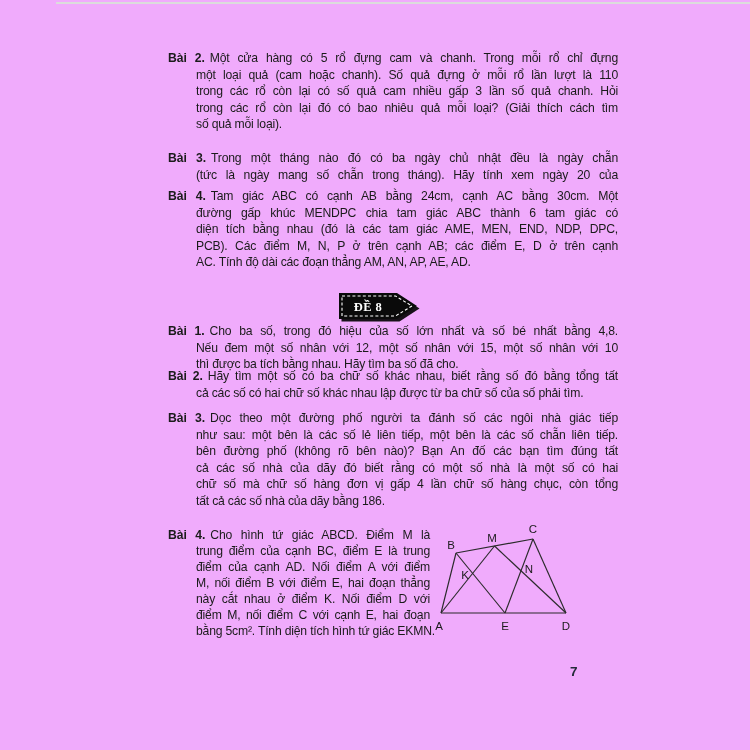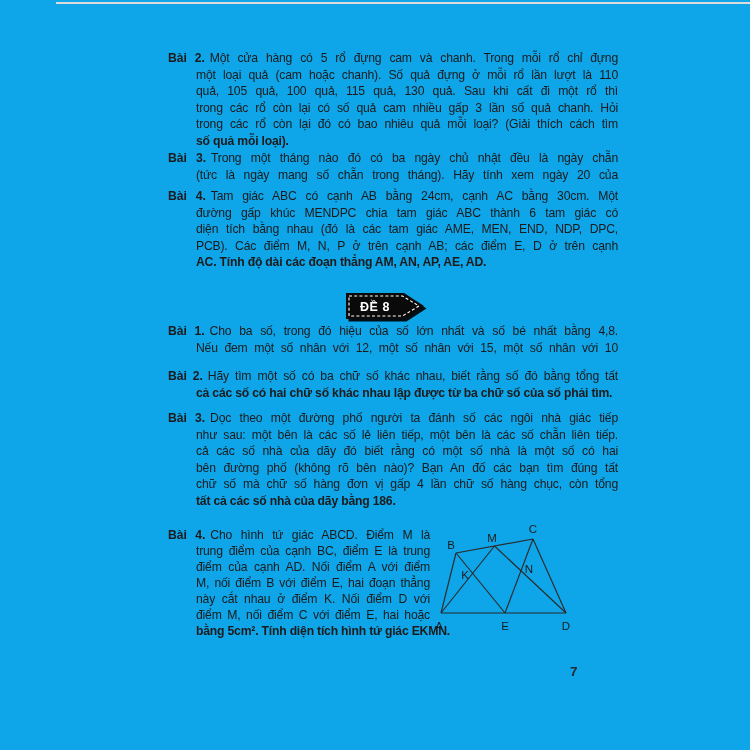--- a/index.html
+++ b/index.html
@@ -1,48 +1,47 @@
 <!DOCTYPE html>
 <html><head>
 <meta charset="utf-8">
 <style>
   html,body{margin:0;padding:0;background:#fff;}
   .sheet{
-    position:relative;width:750px;height:750px;background:#0ea5e9;overflow:hidden;
+    position:relative;width:750px;height:750px;background:#f0abfc;overflow:hidden;
     font-family:"Liberation Sans","DejaVu Sans",sans-serif;color:#1b1b1b;
   }
   .page-edge{position:absolute;top:2px;left:56px;width:694px;height:2px;background:#dcdcdc;}
   .problem{position:absolute;left:168px;width:450px;}
   .tline{
     font-size:12.2px;line-height:16.5px;letter-spacing:-0.2px;
     text-align:justify;text-align-last:justify;color:#1b1b1b;
     padding-left:28px;
   }
   .tline.first{padding-left:0;text-indent:0;}
-  .tline.last{text-align-last:left;font-weight:bold;}
+  .tline.last{text-align-last:left;}
   .tline.narrow{width:262px;box-sizing:border-box;}
   .p7 .tline{line-height:16px;}
   .plabel{font-weight:bold;margin-right:5px;letter-spacing:-0.1px;}
-  .badge{position:absolute;left:346px;top:293px;width:84px;height:31px;}
+  .badge{position:absolute;left:339px;top:293px;width:84px;height:31px;font-family:Liberation Serif, serif;}
   .figure{position:absolute;left:428px;top:516px;width:152px;height:120px;}
   .figure text{font-size:11.5px;fill:#1b1b1b;}
   .pagenum{position:absolute;left:570px;top:664px;font-size:13.5px;color:#232a38;font-weight:bold;}
 </style>
 </head>
 <body>
 
 <div class="sheet">
 
   <div class="page-edge"></div>
 
   <div class="problem" style="top:50px">
     <div class="tline first"><b class="plabel">Bài 2.</b><span>Một cửa hàng có 5 rổ đựng cam và chanh. Trong mỗi rổ chỉ đựng</span></div>
     <div>
         <div class="tline">một loại quả (cam hoặc chanh). Số quả đựng ở mỗi rổ lần lượt là 110</div>
-        <div class="tline">quả, 105 quả, 100 quả, 115 quả, 130 quả. Sau khi cất đi một rổ thì</div>
         <div class="tline">trong các rổ còn lại có số quả cam nhiều gấp 3 lần số quả chanh. Hỏi</div>
         <div class="tline">trong các rổ còn lại đó có bao nhiêu quả mỗi loại? (Giải thích cách tìm</div>
         <div class="tline last">số quả mỗi loại).</div>
       </div>
   </div>
 
   <div class="problem" style="top:150px">
     <div class="tline first"><b class="plabel">Bài 3.</b><span>Trong một tháng nào đó có ba ngày chủ nhật đều là ngày chẵn</span></div>
     <div>
         <div class="tline">(tức là ngày mang số chẵn trong tháng). Hãy tính xem ngày 20 của</div>
@@ -65,49 +64,50 @@
       <polygon points="0,0 58,0 78,13 58,26 0,26" fill="#0a0a0a"></polygon>
       <polygon points="3,3 56.5,3 73,13 56.5,23 3,23" fill="none" stroke="#ffffff" stroke-width="1.1" stroke-dasharray="3,2.2"></polygon>
       <text x="29" y="18" text-anchor="middle" font-size="12.5" font-weight="bold" fill="#ffffff" letter-spacing="0.5">ĐỀ 8</text>
     </svg>
   </div>
 
   <div class="problem" style="top:323px">
     <div class="tline first"><b class="plabel">Bài 1.</b><span>Cho ba số, trong đó hiệu của số lớn nhất và số bé nhất bằng 4,8.</span></div>
     <div>
         <div class="tline">Nếu đem một số nhân với 12, một số nhân với 15, một số nhân với 10</div>
+        <div class="tline last">thì được ba tích bằng nhau. Hãy tìm ba số đã cho.</div>
       </div>
   </div>
 
   <div class="problem" style="top:368px">
     <div class="tline first"><b class="plabel">Bài 2.</b><span>Hãy tìm một số có ba chữ số khác nhau, biết rằng số đó bằng tổng tất</span></div>
     <div>
         <div class="tline last">cả các số có hai chữ số khác nhau lập được từ ba chữ số của số phải tìm.</div>
       </div>
   </div>
 
   <div class="problem" style="top:410px">
     <div class="tline first"><b class="plabel">Bài 3.</b><span>Dọc theo một đường phố người ta đánh số các ngôi nhà giác tiếp</span></div>
     <div>
         <div class="tline">như sau: một bên là các số lẻ liên tiếp, một bên là các số chẵn liên tiếp.</div>
+        <div class="tline">bên đường phố (không rõ bên nào)? Bạn An đố các bạn tìm đúng tất</div>
         <div class="tline">cả các số nhà của dãy đó biết rằng có một số nhà là một số có hai</div>
-        <div class="tline">bên đường phố (không rõ bên nào)? Bạn An đố các bạn tìm đúng tất</div>
         <div class="tline">chữ số mà chữ số hàng đơn vị gấp 4 lần chữ số hàng chục, còn tổng</div>
         <div class="tline last">tất cả các số nhà của dãy bằng 186.</div>
       </div>
   </div>
 
   <div class="problem p7" style="top:527px">
     <div class="tline first narrow"><b class="plabel">Bài 4.</b><span>Cho hình tứ giác ABCD. Điểm M là</span></div>
     <div>
         <div class="tline narrow">trung điểm của cạnh BC, điểm E là trung</div>
         <div class="tline narrow">điểm của cạnh AD. Nối điểm A với điểm</div>
         <div class="tline narrow">M, nối điểm B với điểm E, hai đoạn thẳng</div>
         <div class="tline narrow">này cắt nhau ở điểm K. Nối điểm D với</div>
-        <div class="tline narrow">điểm M, nối điểm C với điểm E, hai hoặc</div>
+        <div class="tline narrow">điểm M, nối điểm C với cạnh E, hai đoạn</div>
         <div class="tline last">bằng 5cm². Tính diện tích hình tứ giác EKMN.</div>
       </div>
   </div>
 
   <div class="figure">
     <svg width="152" height="120" viewBox="0 0 152 120">
       <g stroke="#2b2b2b" stroke-width="1.15" fill="none">
         <line x1="13" y1="97" x2="28" y2="37"></line>
         <line x1="28" y1="37" x2="105" y2="23"></line>
         <line x1="105" y1="23" x2="138" y2="97"></line>

